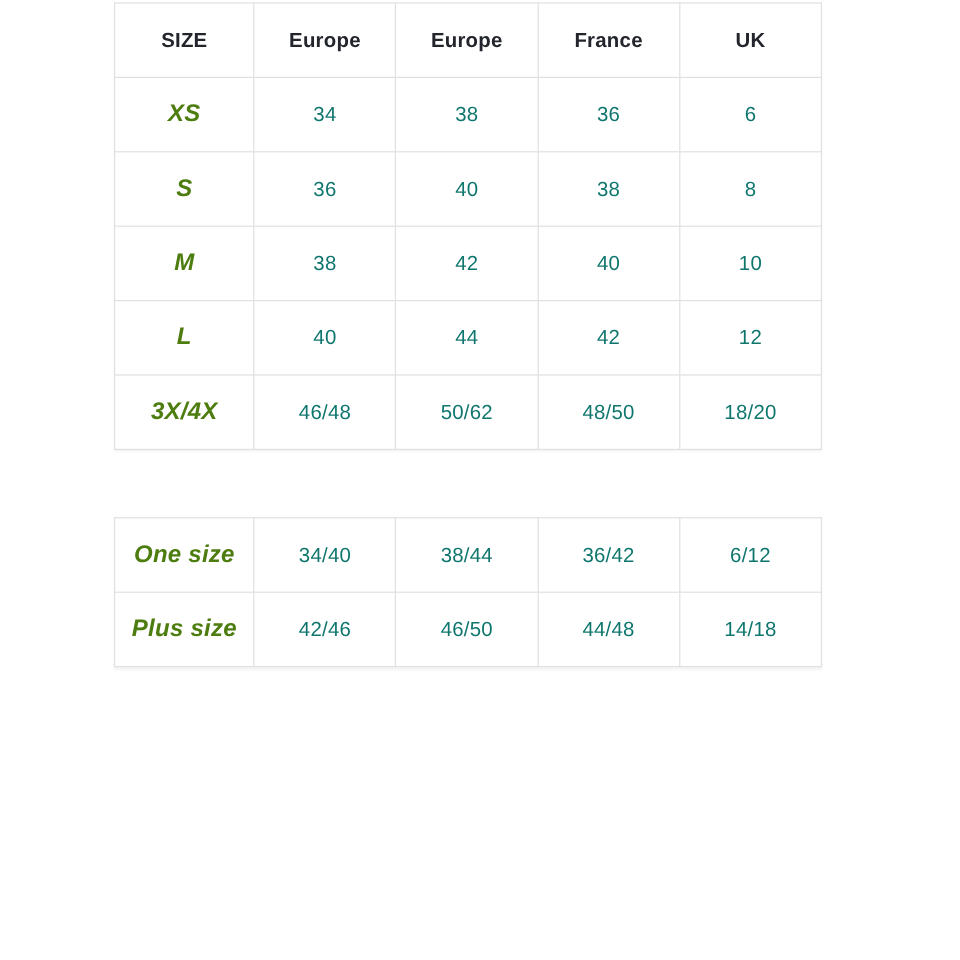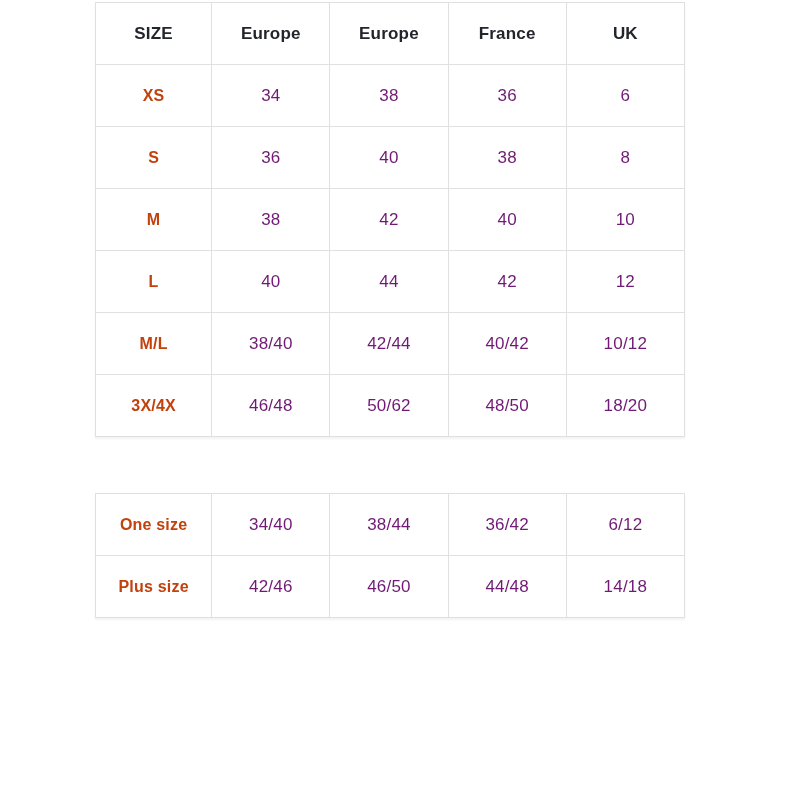--- a/index.html
+++ b/index.html
@@ -40,26 +40,27 @@
     padding: 0;
     font-size: 17px;
     letter-spacing: 0.2px;
   }
   table.size-table th {
     font-weight: 700;
     color: #23252d;
   }
   table.size-table td.row-label {
     font-weight: 700;
-    color: #c2410c;
-    font-size: 16px;
+    color: #4d7c0f;
+    font-size: 20px;
+    font-style: italic;
   }
   table.size-table td.cell-value {
     font-weight: 400;
-    color: #701a75;
+    color: #0f766e;
   }
 </style>
 </head>
 <body>
 
 <div class="page">
 
   <table class="size-table main">
     <colgroup>
       <col class="c-label">
@@ -100,27 +101,20 @@
           <td class="cell-value">10</td>
         </tr>
         <tr>
           <td class="row-label">L</td>
           <td class="cell-value">40</td>
           <td class="cell-value">44</td>
           <td class="cell-value">42</td>
           <td class="cell-value">12</td>
         </tr>
         <tr>
-          <td class="row-label">M/L</td>
-          <td class="cell-value">38/40</td>
-          <td class="cell-value">42/44</td>
-          <td class="cell-value">40/42</td>
-          <td class="cell-value">10/12</td>
-        </tr>
-        <tr>
           <td class="row-label">3X/4X</td>
           <td class="cell-value">46/48</td>
           <td class="cell-value">50/62</td>
           <td class="cell-value">48/50</td>
           <td class="cell-value">18/20</td>
         </tr>
       </tbody>
   </table>
 
   <table class="size-table extra">

